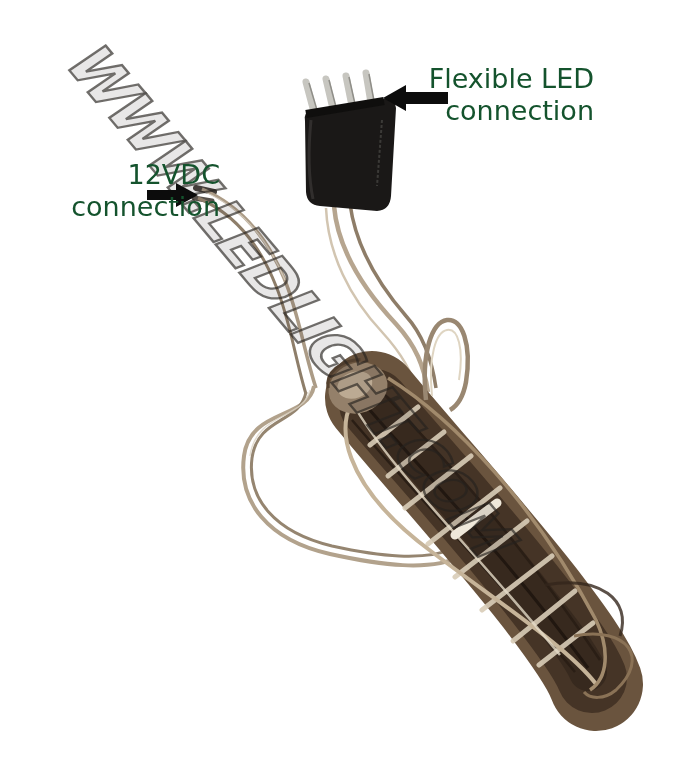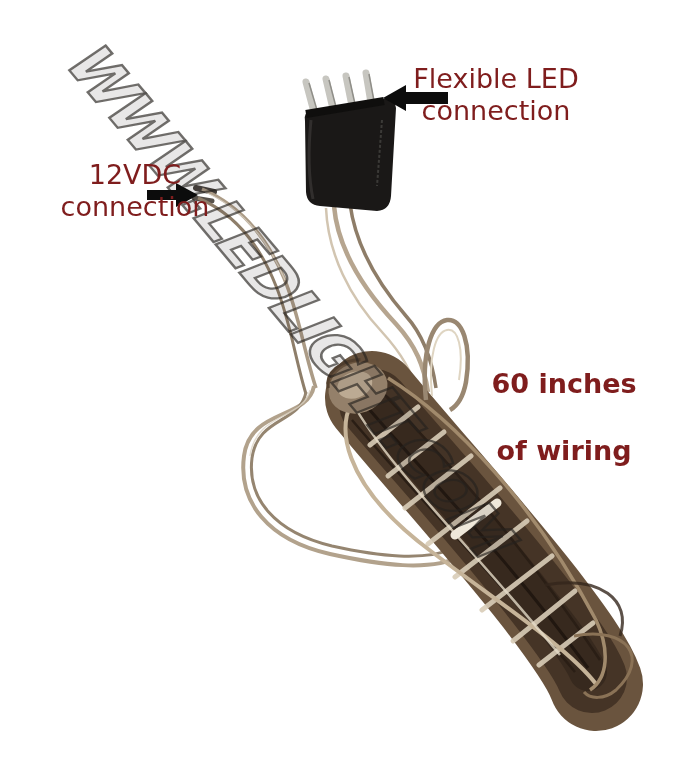--- a/index.html
+++ b/index.html
@@ -20,21 +20,21 @@
     font-size:60px; letter-spacing:-4px; white-space:nowrap;
     color: rgba(50,45,40,0.14);
     -webkit-text-stroke: 2.4px rgba(38,34,30,0.82);
     opacity:.8;
     pointer-events:none;
     user-select:none;
   }
 
   
   .ann {
-    position:absolute; color:#7f1d1d; text-align:center;
+    position:absolute; color:#14532d; text-align:right;
     font-family:"DejaVu Sans", sans-serif;
   }
   .ann-led    { left:398px; top:63px;  width:196px; font-size:27px; line-height:32px; }
   .ann-power  { left:50px;  top:136px; width:170px; font-size:27px; line-height:32px;margin-top:23px; }
   .ann-wiring { left:488px; top:369px; width:152px; font-size:27px; font-weight:600; line-height:30px; }
   .ann-line { display:block; }
   .ann-wiring .gap { margin-top:37px; }
 
   .arrow-svg { position:absolute; left:0; top:0; pointer-events:none; }
 </style>
@@ -143,18 +143,14 @@
   <div class="ann ann-led">
     <span class="ann-line">Flexible LED</span>
     <span class="ann-line">connection</span>
   </div>
 
   <div class="ann ann-power">
     <span class="ann-line">12VDC</span>
     <span class="ann-line">connection</span>
   </div>
 
-  <div class="ann ann-wiring">
-    <span class="ann-line">60 inches</span>
-    <span class="ann-line gap">of wiring</span>
-  </div>
 
 </div>
 
 </body></html>

